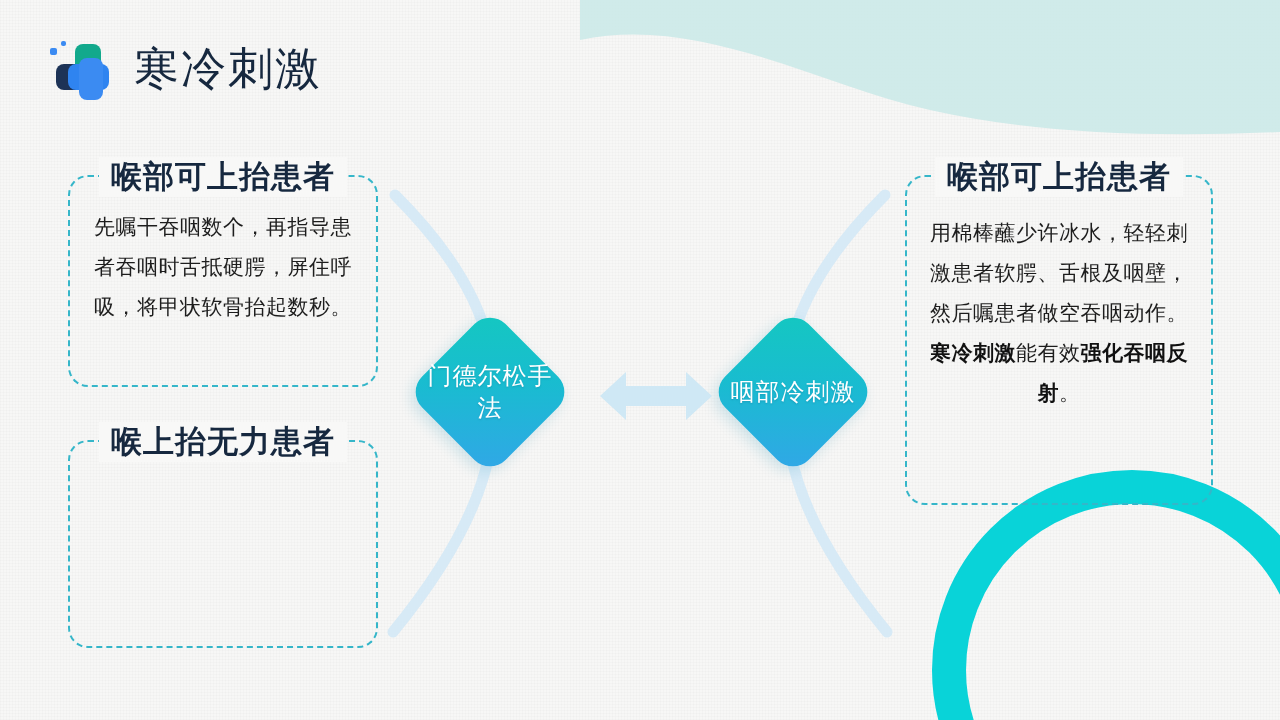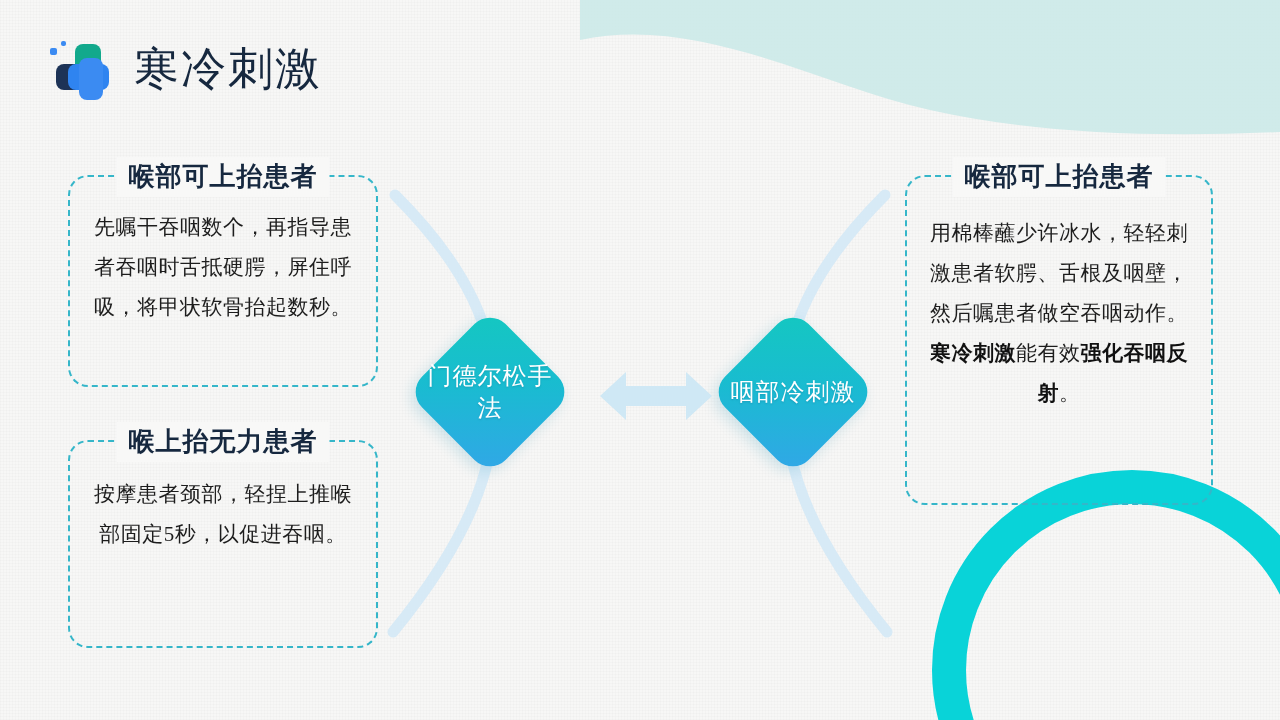--- a/index.html
+++ b/index.html
@@ -103,21 +103,21 @@
     z-index: 5;
     background: transparent;
   }
   .card-title {
     position: absolute;
     top: -20px;
     left: 50%;
     transform: translateX(-50%);
     background: #f8f8f7;
     padding: 0 12px;
-    font-size: 26px;
+    font-size: 31px;
     font-weight: bold;
     color: #16283f;
     white-space: nowrap;
     line-height: 40px;
     letter-spacing: 1px;
     font-family: "Liberation Serif", "DejaVu Serif", serif;
   }
   .card-body {
     font-size: 21px;
     color: #1d1d1d;
@@ -213,21 +213,20 @@
     <div class="page-title">寒冷刺激</div>
   </div>
 
   <div class="card" id="card-left-1">
     <div class="card-title">喉部可上抬患者</div>
     <div class="card-body">先嘱干吞咽数个，再指导患者吞咽时舌抵硬腭，屏住呼吸，将甲状软骨抬起数秒。</div>
   </div>
 
   <div class="card" id="card-left-2">
     <div class="card-title">喉上抬无力患者</div>
-    <div class="card-body">按摩患者颈部，轻捏上推喉部固定5秒，以促进吞咽。</div>
   </div>
 
   <div class="card" id="card-right-1">
     <div class="card-title">喉部可上抬患者</div>
     <div class="card-body">
       <span>用棉棒蘸少许冰水，轻轻刺激患者软腭、舌根及咽壁，然后嘱患者做空吞咽动作。 </span><b>寒冷刺激</b><span>能有效</span><b>强化吞咽反射</b><span>。</span>
     </div>
   </div>
 
   <div class="diamond" id="diamond-left">

